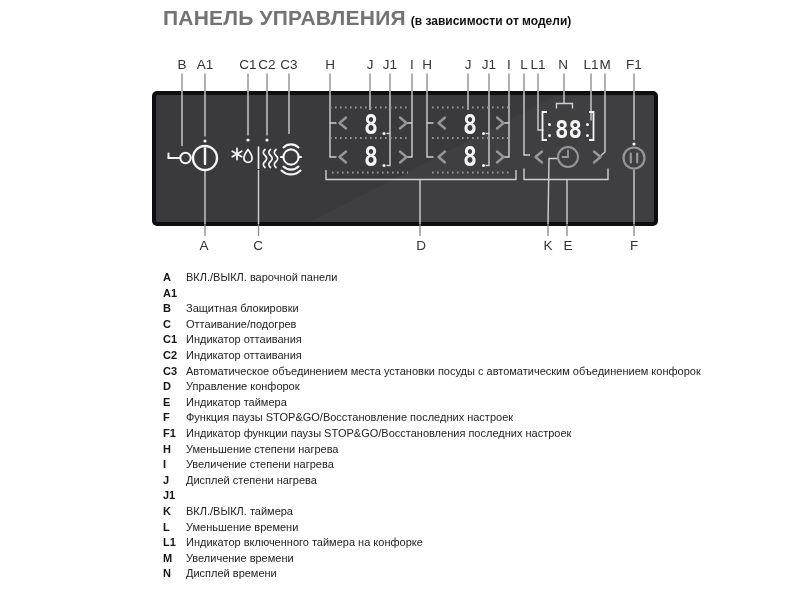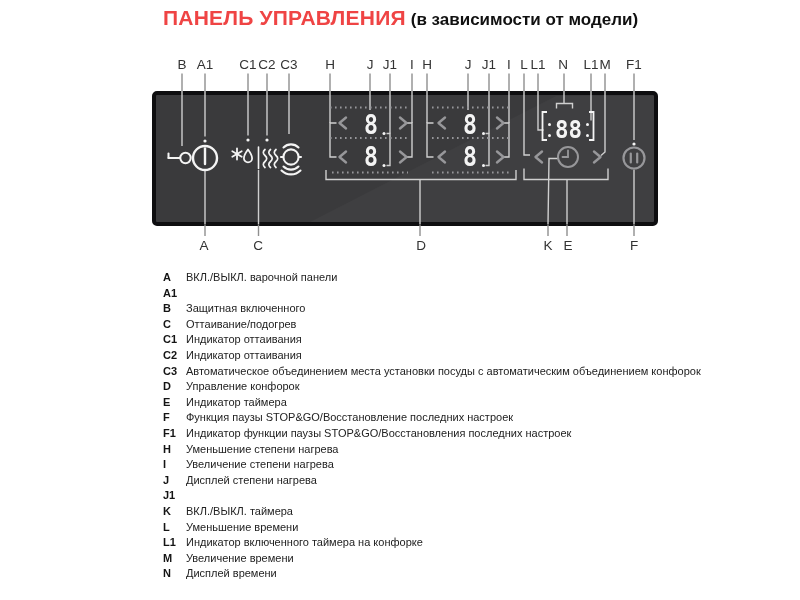--- a/index.html
+++ b/index.html
@@ -1,20 +1,20 @@
 <!DOCTYPE html>
 <html><head>
 <meta charset="utf-8">
 <style>
   html,body{margin:0;padding:0;background:#e9e9e9;}
   .page{position:relative;width:800px;height:600px;background:#ffffff;overflow:hidden;
         font-family:"Liberation Sans",sans-serif;color:#1c1c1c;}
   .title-block{position:absolute;left:163px;top:6px;white-space:nowrap;}
-  .title-block h1{display:inline;font-size:21px;font-weight:bold;letter-spacing:.2px;color:#ef4444;}
-  .title-block .subtitle{font-size:17px;font-weight:bold;color:#101010;margin-left:5px;}
+  .title-block h1{display:inline;font-size:21px;font-weight:bold;letter-spacing:.2px;color:#737373;}
+  .title-block .subtitle{font-size:12px;font-weight:bold;color:#101010;margin-left:5px;}
   svg.diagram{position:absolute;left:0;top:0;}
   .lbl{font-family:"Liberation Sans",sans-serif;font-size:13.5px;fill:#333;}
   .seg{font-family:"DejaVu Sans Mono",monospace;font-weight:bold;fill:#f4f4f4;}
   .legend{position:absolute;left:163px;top:270px;}
   .legend-heading{font-size:11.5px;font-weight:bold;color:#111;height:17px;}
   .lrow{display:flex;height:15.6px;line-height:15.6px;white-space:nowrap;}
   .lkey{width:23px;font-size:11px;font-weight:bold;color:#141414;flex:none;}
   .ldesc{font-size:11px;color:#222;}
 </style>
 </head>
@@ -234,21 +234,21 @@
   <div class="legend">
     <div class="lrow">
         <span class="lkey">A</span>
         <span class="ldesc">ВКЛ./ВЫКЛ. варочной панели</span>
       </div>
     <div class="lrow">
         <span class="lkey">A1</span>
       </div>
     <div class="lrow">
         <span class="lkey">B</span>
-        <span class="ldesc">Защитная включенного</span>
+        <span class="ldesc">Защитная блокировки</span>
       </div>
     <div class="lrow">
         <span class="lkey">C</span>
         <span class="ldesc">Оттаивание/подогрев</span>
       </div>
     <div class="lrow">
         <span class="lkey">C1</span>
         <span class="ldesc">Индикатор оттаивания</span>
       </div>
     <div class="lrow">

